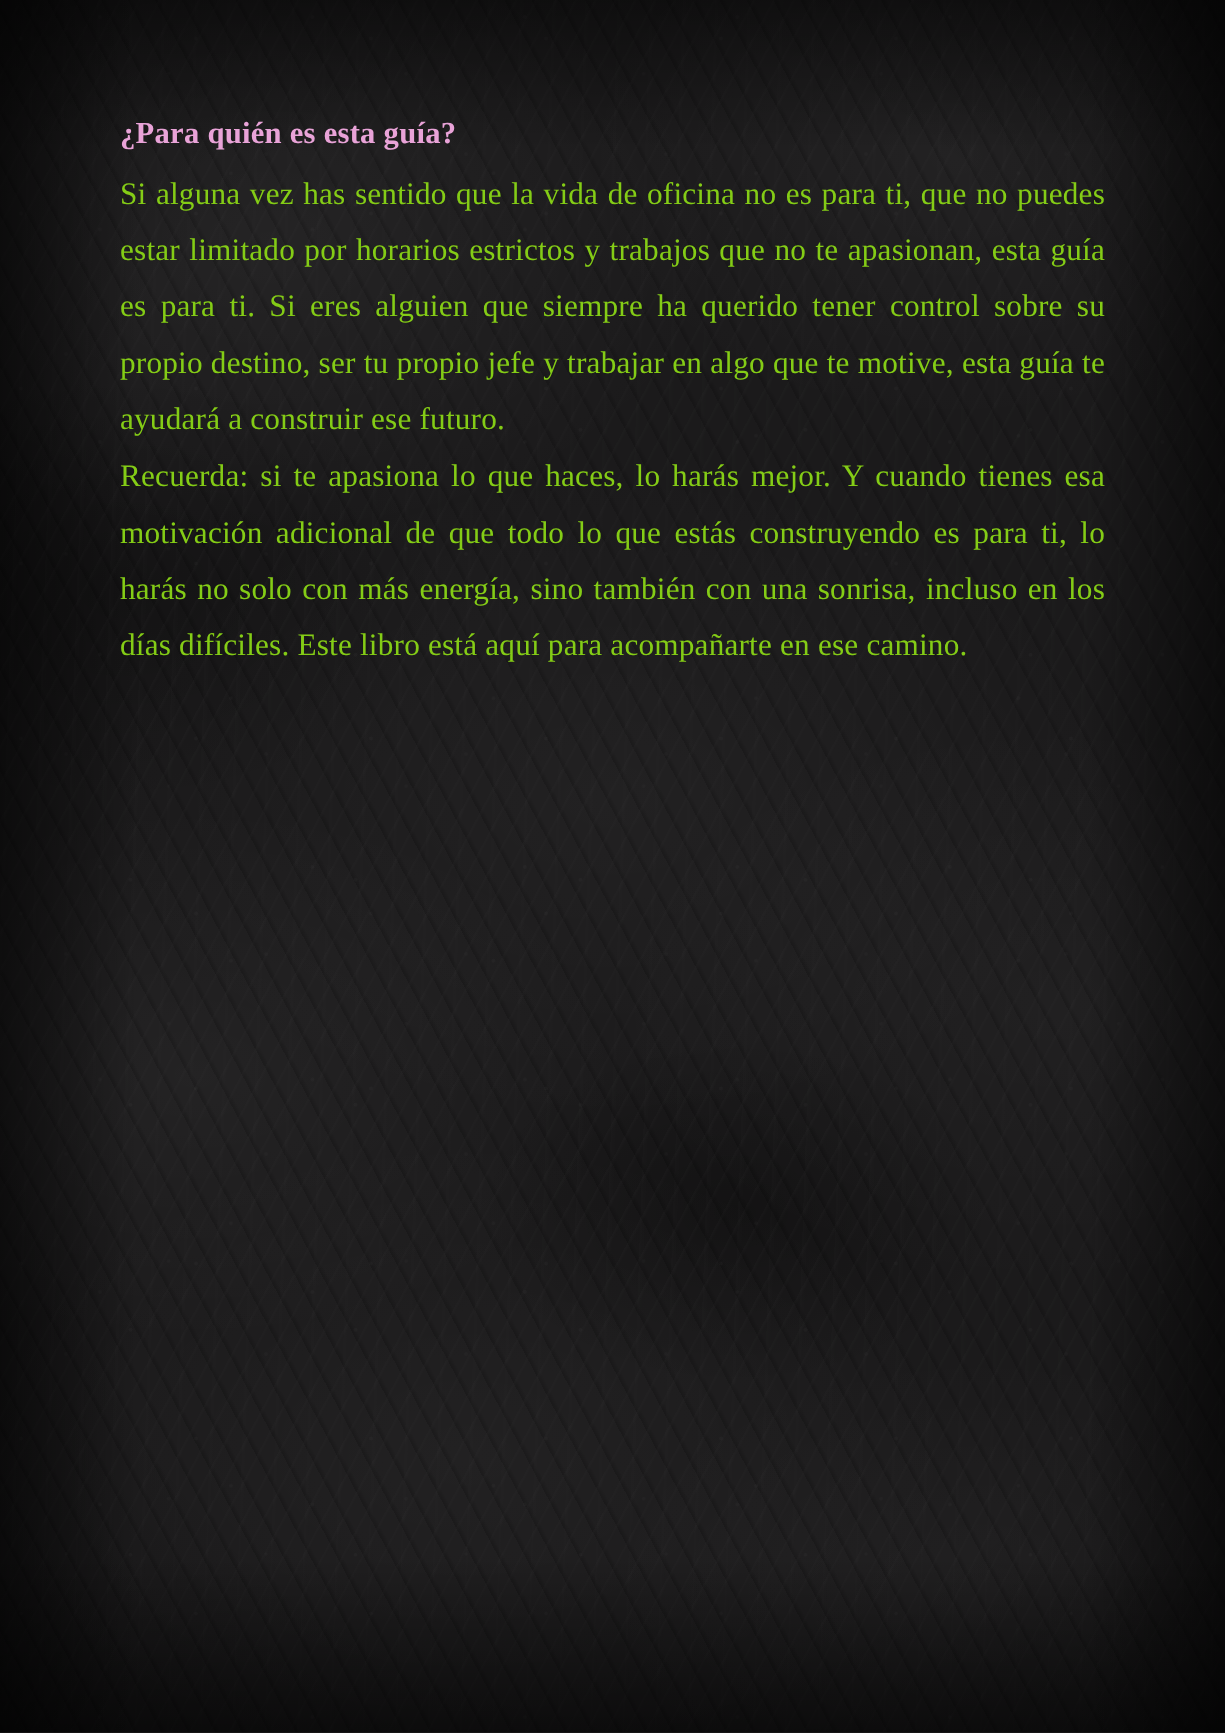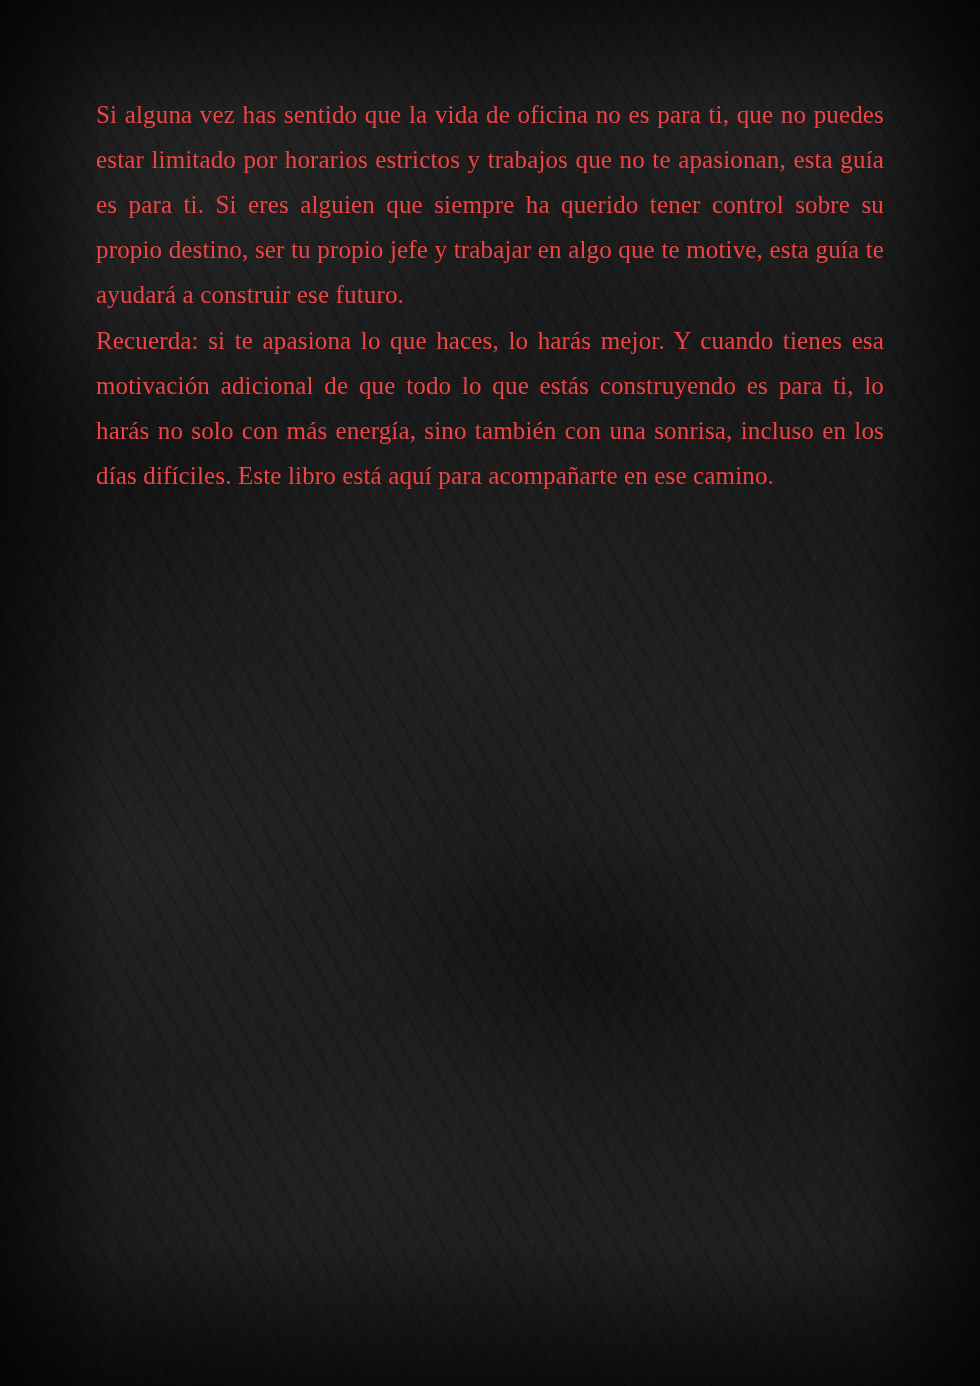--- a/index.html
+++ b/index.html
@@ -104,40 +104,41 @@
     line-height: 1.25;
     color: #e9a3d8;
     letter-spacing: 0.2px;
   }
 
   .body-par {
     margin: 0;
     font-family: "Liberation Serif", serif;
     font-size: 25px;
     line-height: 45px;
-    color: #ef4444;
+    color: #84cc16;
     text-align: justify;
     text-justify: inter-word;
     letter-spacing: 0.15px;
   }
 
   .body-par + .body-par {
     margin-top: 1px;
   }
 </style>
 </head>
 <body>
 
 <div class="page">
 
   <div class="texture tex-a"></div>
   <div class="texture tex-b"></div>
   <div class="texture tex-c"></div>
   <div class="texture tex-v"></div>
 
   <div class="content">
+    <h1 class="heading">¿Para quién es esta guía?</h1>
 
     <p class="body-par">Si alguna vez has sentido que la vida de oficina no es para ti, que no puedes estar limitado por horarios estrictos y trabajos que no te apasionan, esta guía es para ti. Si eres alguien que siempre ha querido tener control sobre su propio destino, ser tu propio jefe y trabajar en algo que te motive, esta guía te ayudará a construir ese futuro.</p>
 
     <p class="body-par">Recuerda: si te apasiona lo que haces, lo harás mejor. Y cuando tienes esa motivación adicional de que todo lo que estás construyendo es para ti, lo harás no solo con más energía, sino también con una sonrisa, incluso en los días difíciles. Este libro está aquí para acompañarte en ese camino.</p>
   </div>
 
 </div>
 
 </body></html>

